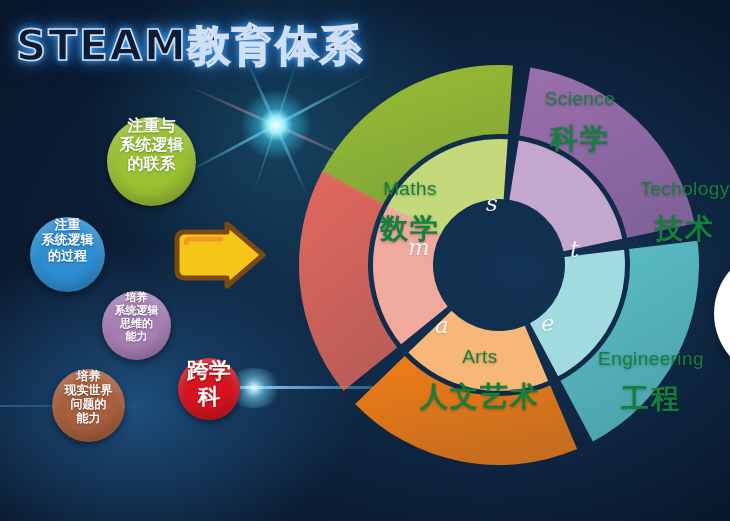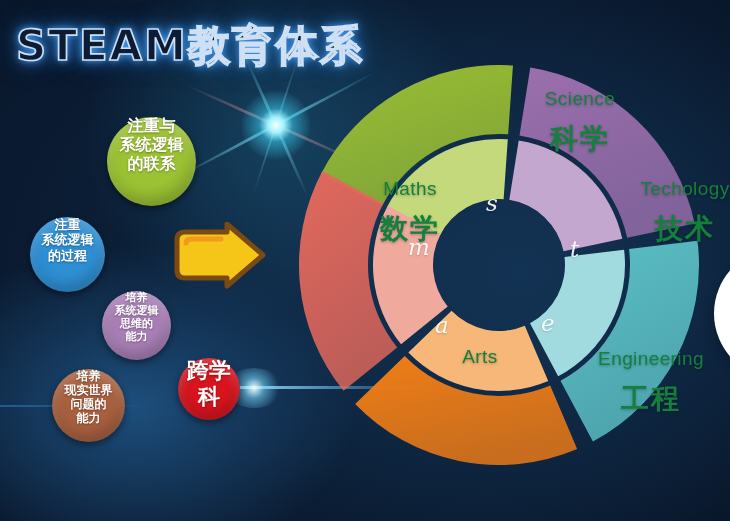--- a/index.html
+++ b/index.html
@@ -203,20 +203,21 @@
           <div class="seg-cn">技术</div>
         </div>
         <div class="mini" style="left: 290px; top: 188px;">t</div>
         <div class="seg-label" style="left: 296px; top: 300px; width: 150px;">
           <div class="seg-en">Engineering</div>
           <div class="seg-cn">工程</div>
         </div>
         <div class="mini" style="left: 261px; top: 262px;">e</div>
         <div class="seg-label" style="left: 125px; top: 298px; width: 150px;">
           <div class="seg-en">Arts</div>
+          <div class="seg-cn">人文艺术</div>
         </div>
         <div class="mini" style="left: 155px; top: 264px;">a</div>
         <div class="seg-label" style="left: 55px; top: 130px; width: 150px;">
           <div class="seg-en">Maths</div>
           <div class="seg-cn">数学</div>
         </div>
         <div class="mini" style="left: 128px; top: 186px;">m</div>
       </div>
     <div class="hub">
       

